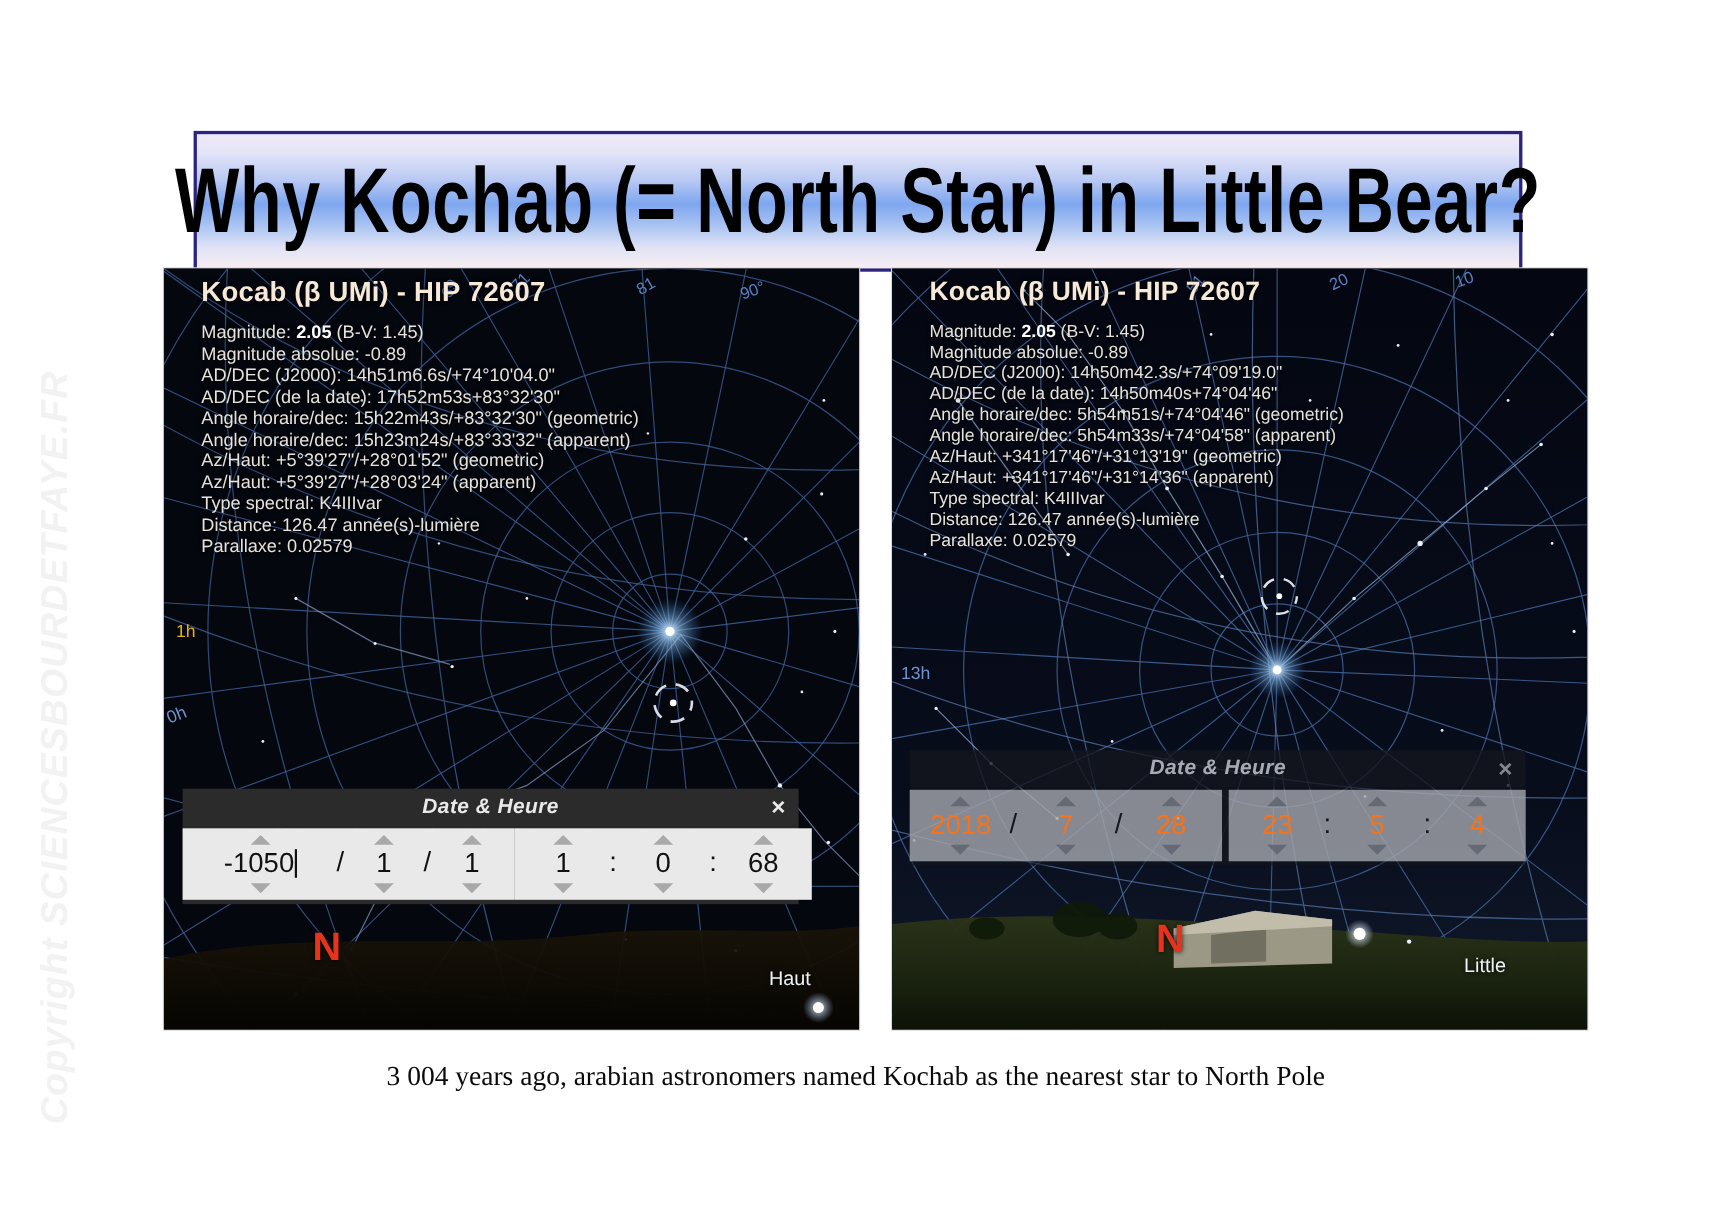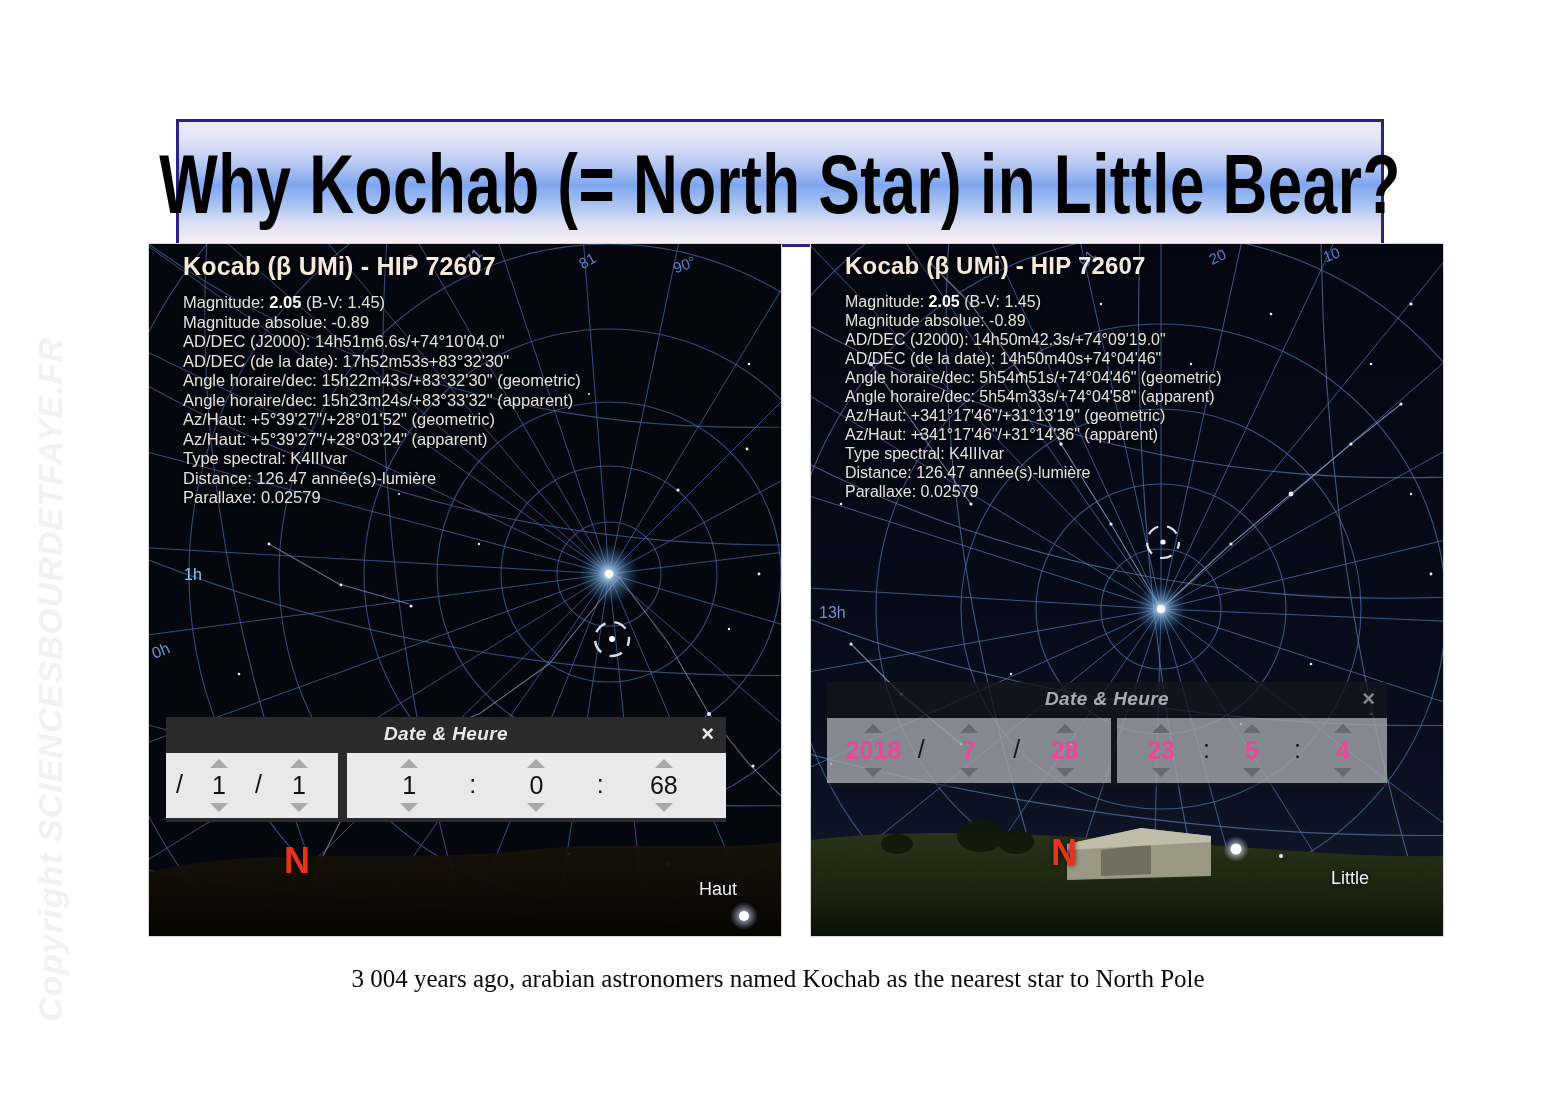--- a/index.html
+++ b/index.html
@@ -221,21 +221,21 @@
   #dt-right {
     left: 16px;
     top: 438px;
     width: 560px;
   }
   #dt-right .dt-titlebar { background: rgba(20,22,30,0.80); }
   #dt-right .dt-title { color: rgba(225,228,235,0.72); }
   #dt-right .dt-close { color: rgba(225,228,235,0.55); }
   #dt-right .dt-fields { background: rgba(20,22,30,0.55); padding: 2px 0 4px 0; }
   #dt-right .dt-group { background: rgba(208,211,218,0.62); }
-  #dt-right .dt-value { color: #ec4899; font-weight: bold; }
+  #dt-right .dt-value { color: #f97316; }
   #dt-right .dt-sep { color: #14161c; }
   #dt-right .dt-arrow.up   { border-bottom: 9px solid rgba(90,95,105,0.75); }
   #dt-right .dt-arrow.down { border-top: 9px solid rgba(90,95,105,0.75); }
   #dt-right .dt-divider { background: rgba(20,22,30,0.78); }
 
   
   #caption {
     position: absolute;
     left: 0;
     top: 965px;
@@ -376,21 +376,21 @@
     <svg viewBox="0 0 42 42" width="42" height="42">
       <circle cx="21" cy="21" r="17" fill="none" stroke="#d7dce6" stroke-width="2.4" stroke-dasharray="13 9" stroke-dashoffset="6"></circle>
       <circle cx="21" cy="21" r="3" fill="#ffffff"></circle>
     </svg>
   </div>
 
   <div style="position:absolute;left:252px;top:10px;color:#5b82c4;font-size:15px;z-index:4;transform:rotate(-60deg)">69</div>
   <div style="position:absolute;left:316px;top:4px;color:#5b82c4;font-size:15px;z-index:4;transform:rotate(-45deg)">71</div>
   <div style="position:absolute;left:430px;top:8px;color:#5b82c4;font-size:15px;z-index:4;transform:rotate(-30deg)">81</div>
   <div style="position:absolute;left:524px;top:12px;color:#5b82c4;font-size:15px;z-index:4;transform:rotate(-20deg)">90°</div>
-  <div style="position:absolute;left:11px;top:322px;color:#7dd3fc;font-size:16px;z-index:4;margin-left:24px;">1h</div>
+  <div style="position:absolute;left:11px;top:322px;color:#eab308;font-size:16px;z-index:4;">1h</div>
   <div style="position:absolute;left:3px;top:398px;color:#6f93cc;font-size:16px;z-index:4;transform:rotate(-22deg)">0h</div>
 
   <div class="info-block">
     <div class="info-title">Kocab (β UMi) - HIP 72607</div>
     <div class="info-line">
       <span>Magnitude: </span><b>2.05</b><span> (B-V: 1.45)</span>
     </div>
     <div class="info-line">Magnitude absolue: -0.89</div>
     <div class="info-line">AD/DEC (J2000): 14h51m6.6s/+74°10'04.0"</div>
     <div class="info-line">AD/DEC (de la date): 17h52m53s+83°32'30"</div>
@@ -406,20 +406,25 @@
   <div class="cardinal-n" style="left:135px;top:596px;">N</div>
   <div class="star-label" style="left:550px;top:635px;">Haut</div>
 
   <div class="dt-dialog" id="dt-left">
     <div class="dt-titlebar">
       <span class="dt-title">Date &amp; Heure</span>
       <span class="dt-close">×</span>
     </div>
     <div class="dt-fields">
       <div class="dt-group">
+        <div class="dt-spin">
+          <span class="dt-arrow up"></span>
+          <span class="dt-value" style="width:110px"><span>-1050</span><span class="caret"></span></span>
+          <span class="dt-arrow down"></span>
+        </div>
         <span class="dt-sep">/</span>
         <div class="dt-spin">
           <span class="dt-arrow up"></span>
           <span class="dt-value" style="width:44px">1</span>
           <span class="dt-arrow down"></span>
         </div>
         <span class="dt-sep">/</span>
         <div class="dt-spin">
           <span class="dt-arrow up"></span>
           <span class="dt-value" style="width:46px">1</span>

